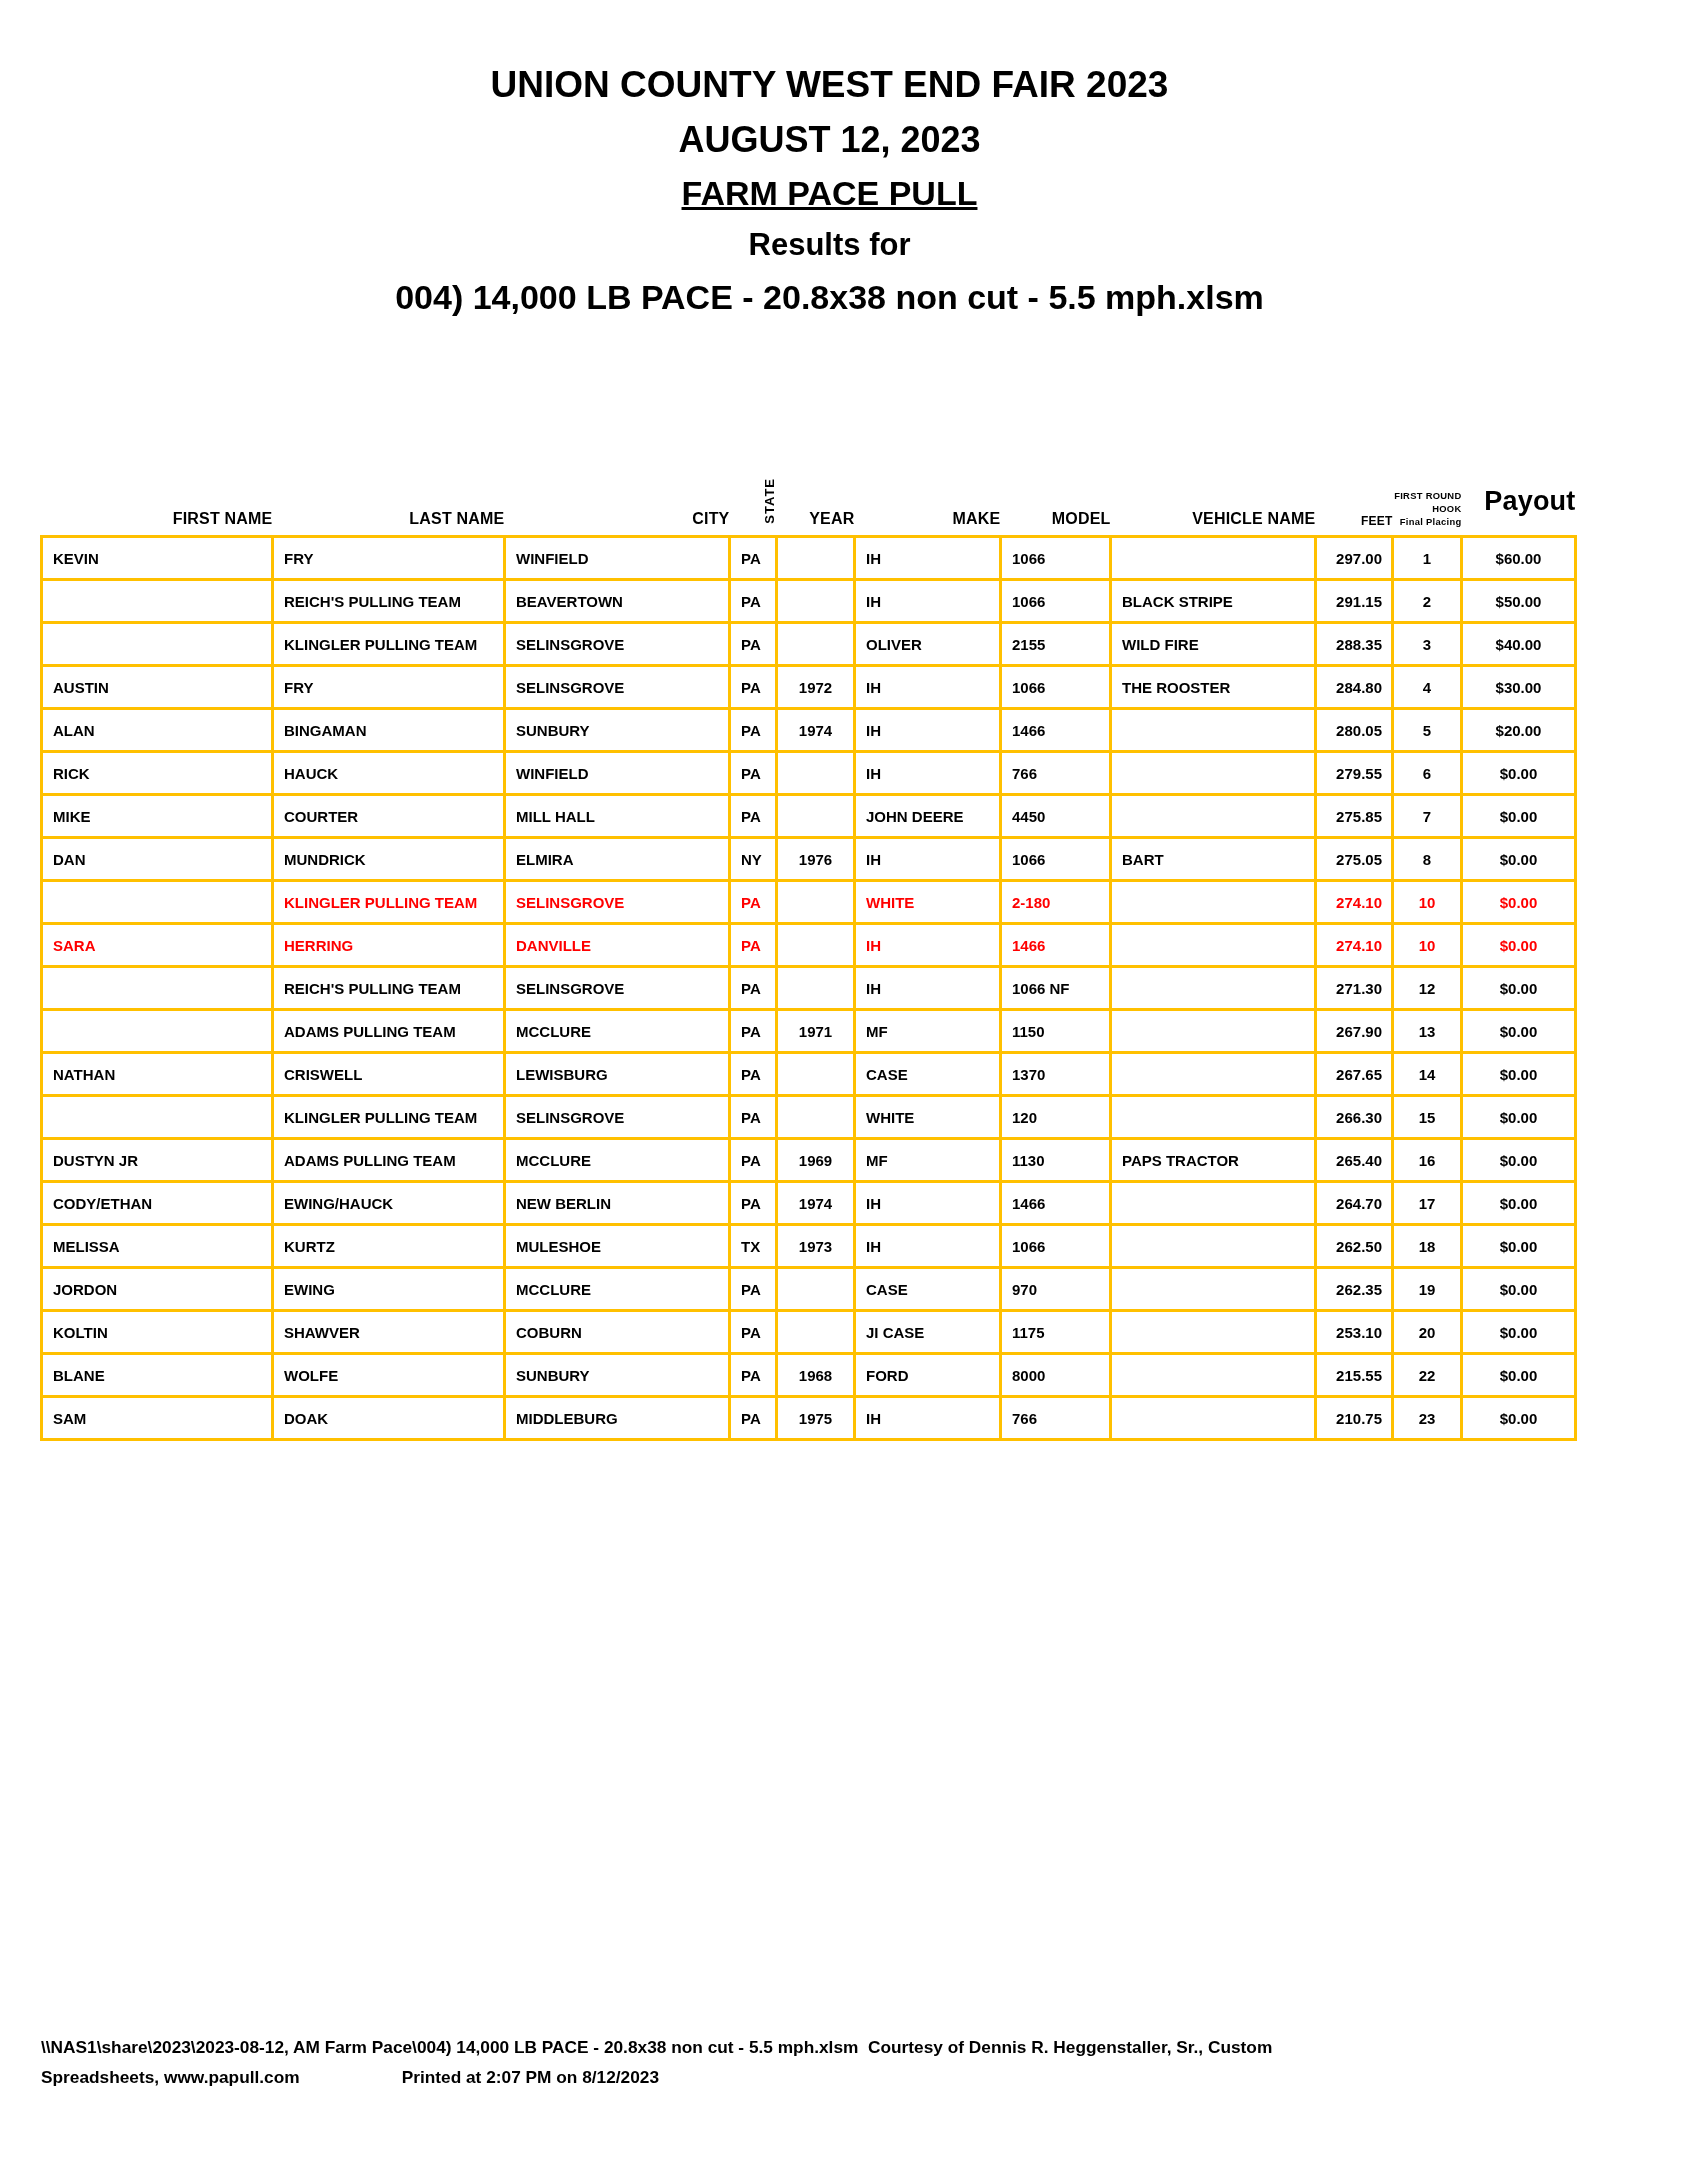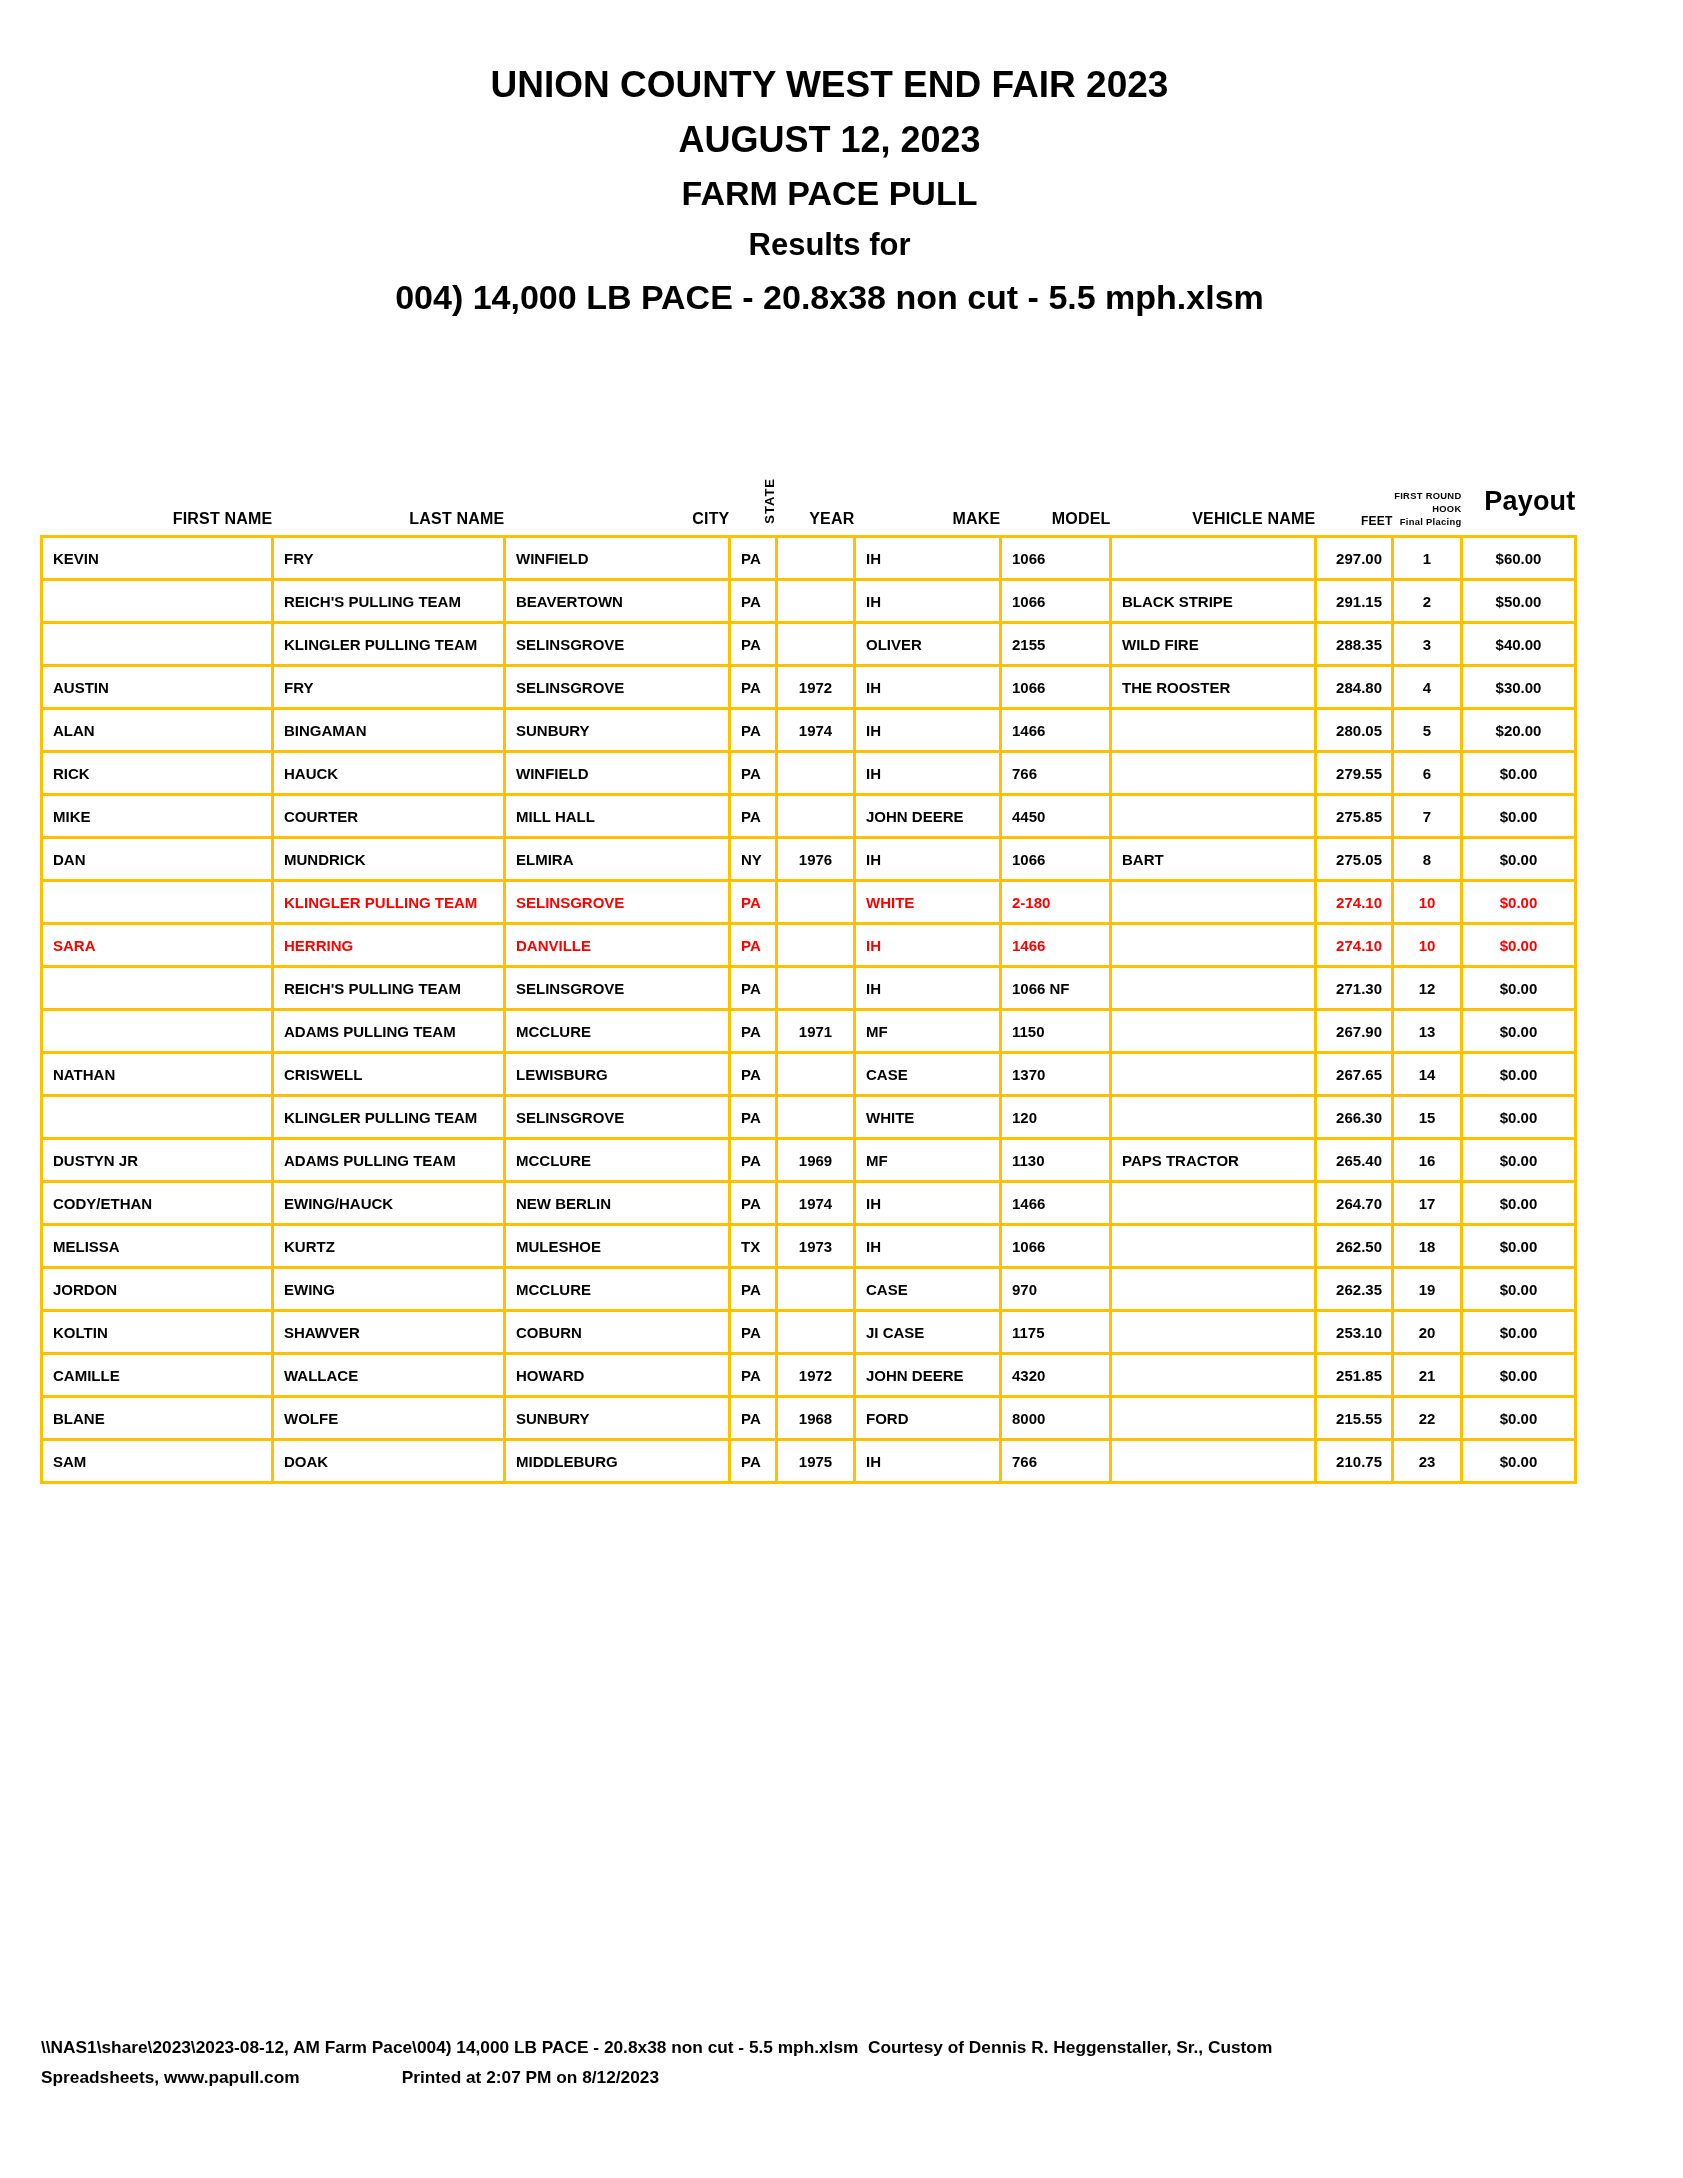--- a/index.html
+++ b/index.html
@@ -5,21 +5,21 @@
   html,body{margin:0;padding:0;background:#fff;}
   .page{
     position:relative;width:1683px;height:2178px;background:#fff;
     font-family:"Liberation Sans",sans-serif;font-weight:bold;color:#000;
     overflow:hidden;
   }
   
   .title-block{position:absolute;top:57px;left:0;width:1659px;text-align:center;}
   .t1{font-size:37px;line-height:56px;text-align:center;}
   .t2{font-size:36px;line-height:54px;}
-  .t3{font-size:34px;line-height:52px;}
+  .t3{font-size:34px;line-height:52px;text-decoration:underline;}
   .t4{font-size:31px;line-height:51px;}
   .t5{font-size:34px;line-height:54px;}
   
   .table-wrap{position:absolute;left:40px;top:424px;}
   table{border-collapse:collapse;table-layout:fixed;}
   col.c-first{width:231px}col.c-last{width:232px}col.c-city{width:225px}
   col.c-state{width:47px}col.c-year{width:78px}col.c-make{width:146px}
   col.c-model{width:110px}col.c-vehicle{width:205px}col.c-feet{width:77px}
   col.c-hook{width:69px}col.c-payout{width:114px}
   thead td{
@@ -338,33 +338,20 @@
             <td class="al-left">PA</td>
             <td class="al-center"></td>
             <td class="al-left">JI CASE</td>
             <td class="al-left">1175</td>
             <td class="al-left"></td>
             <td class="al-right">253.10</td>
             <td class="al-center">20</td>
             <td class="al-center">$0.00</td>
           </tr>
           <tr>
-            <td class="al-left">CAMILLE</td>
-            <td class="al-left">WALLACE</td>
-            <td class="al-left">HOWARD</td>
-            <td class="al-left">PA</td>
-            <td class="al-center">1972</td>
-            <td class="al-left">JOHN DEERE</td>
-            <td class="al-left">4320</td>
-            <td class="al-left"></td>
-            <td class="al-right">251.85</td>
-            <td class="al-center">21</td>
-            <td class="al-center">$0.00</td>
-          </tr>
-          <tr>
             <td class="al-left">BLANE</td>
             <td class="al-left">WOLFE</td>
             <td class="al-left">SUNBURY</td>
             <td class="al-left">PA</td>
             <td class="al-center">1968</td>
             <td class="al-left">FORD</td>
             <td class="al-left">8000</td>
             <td class="al-left"></td>
             <td class="al-right">215.55</td>
             <td class="al-center">22</td>

